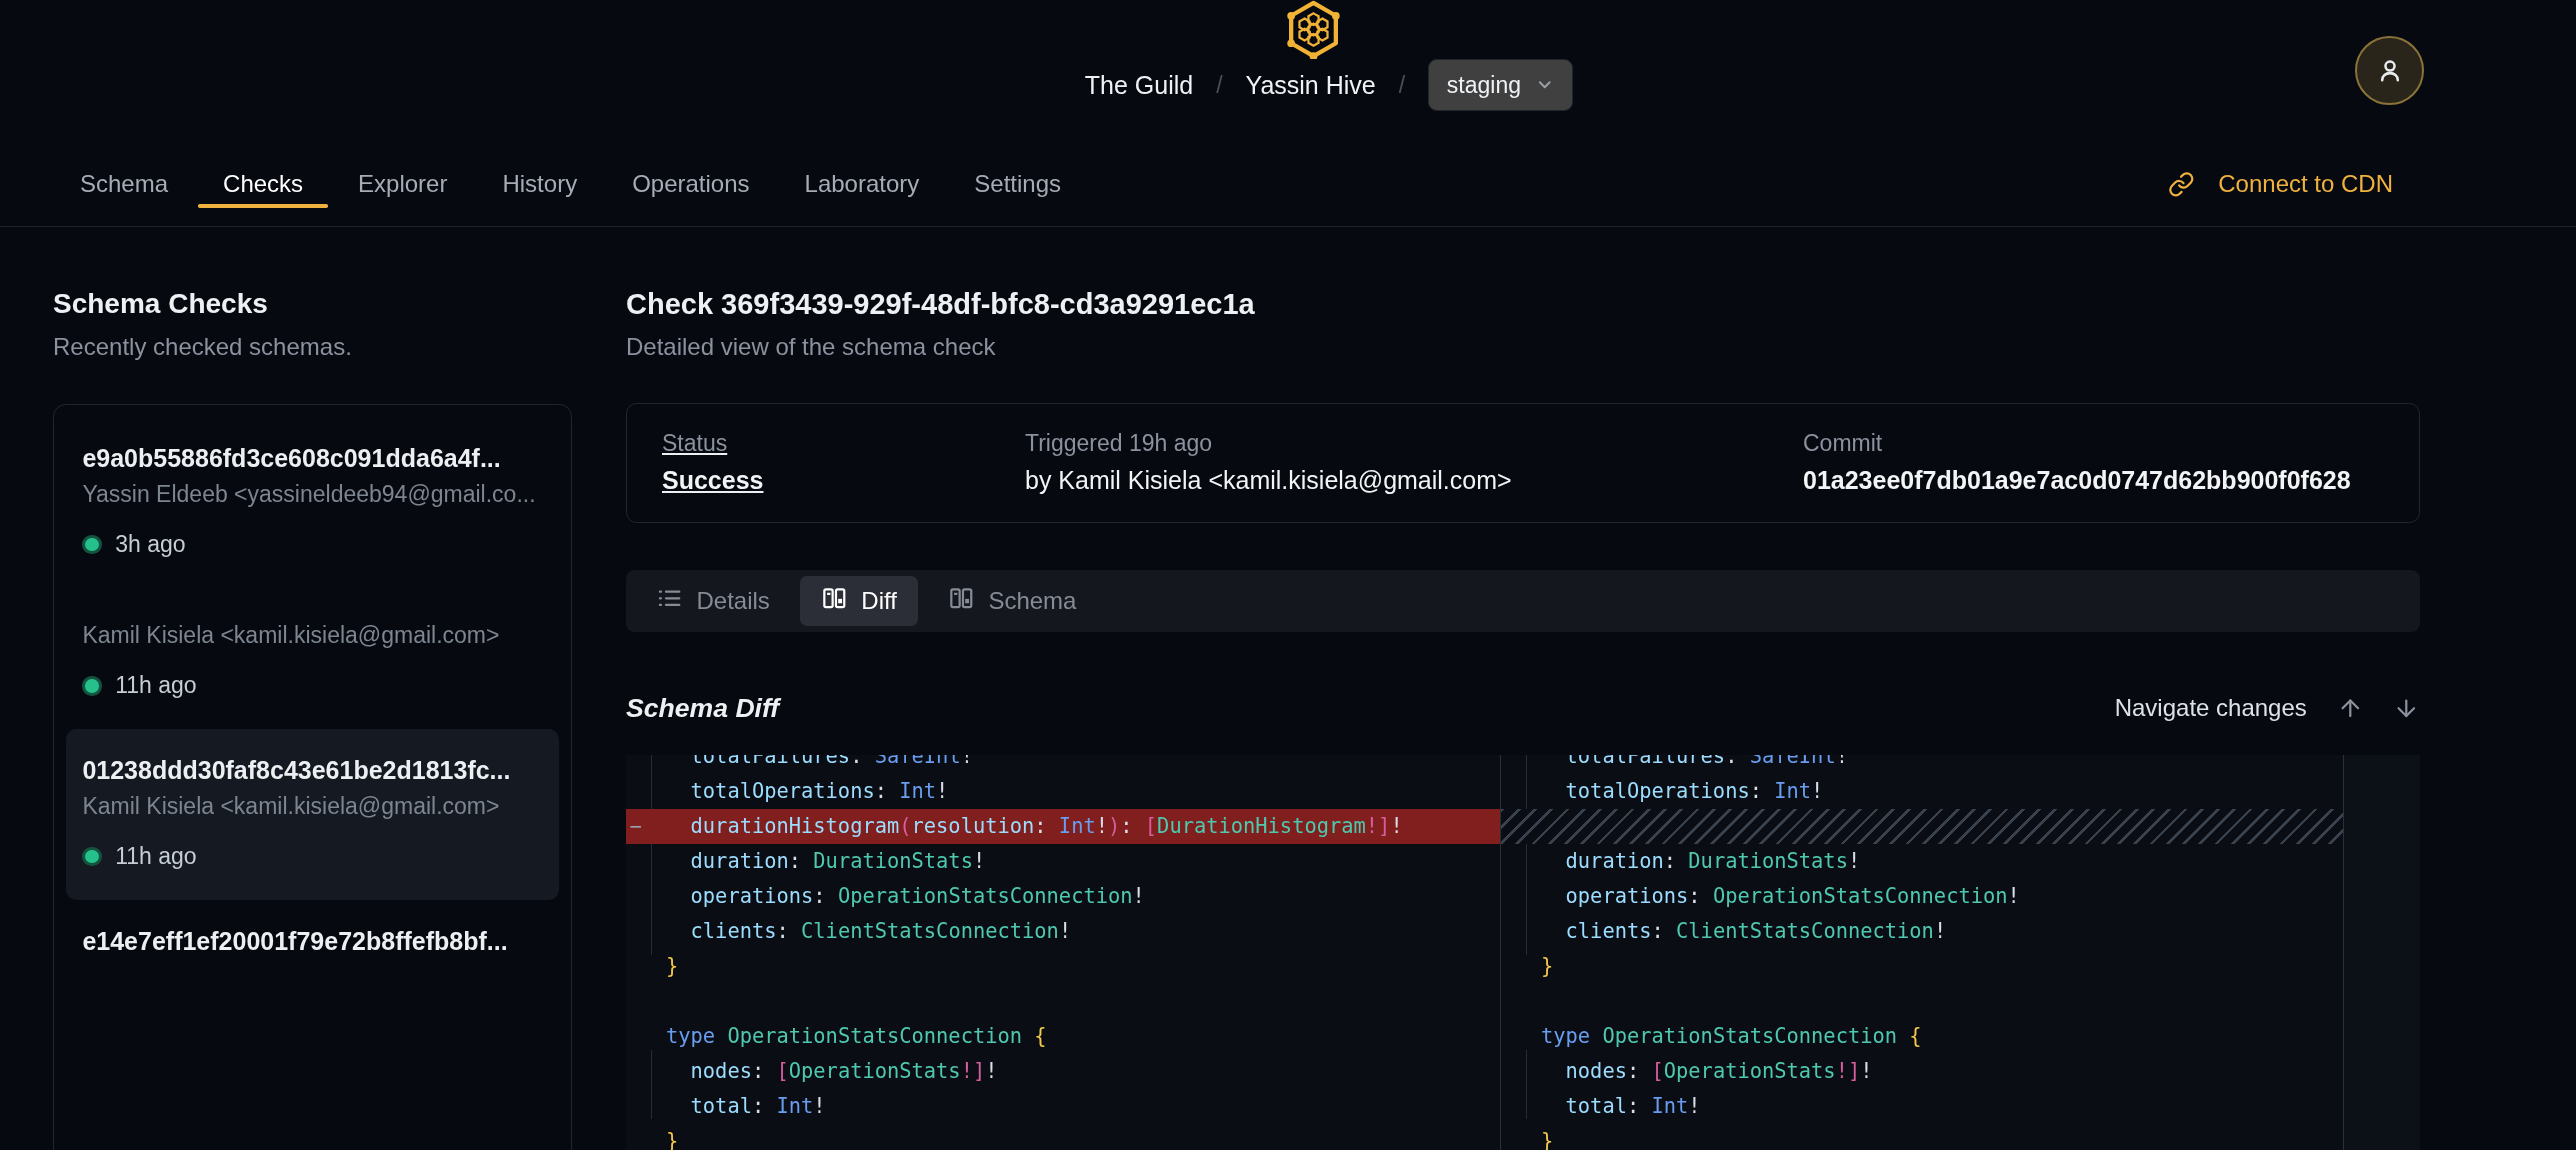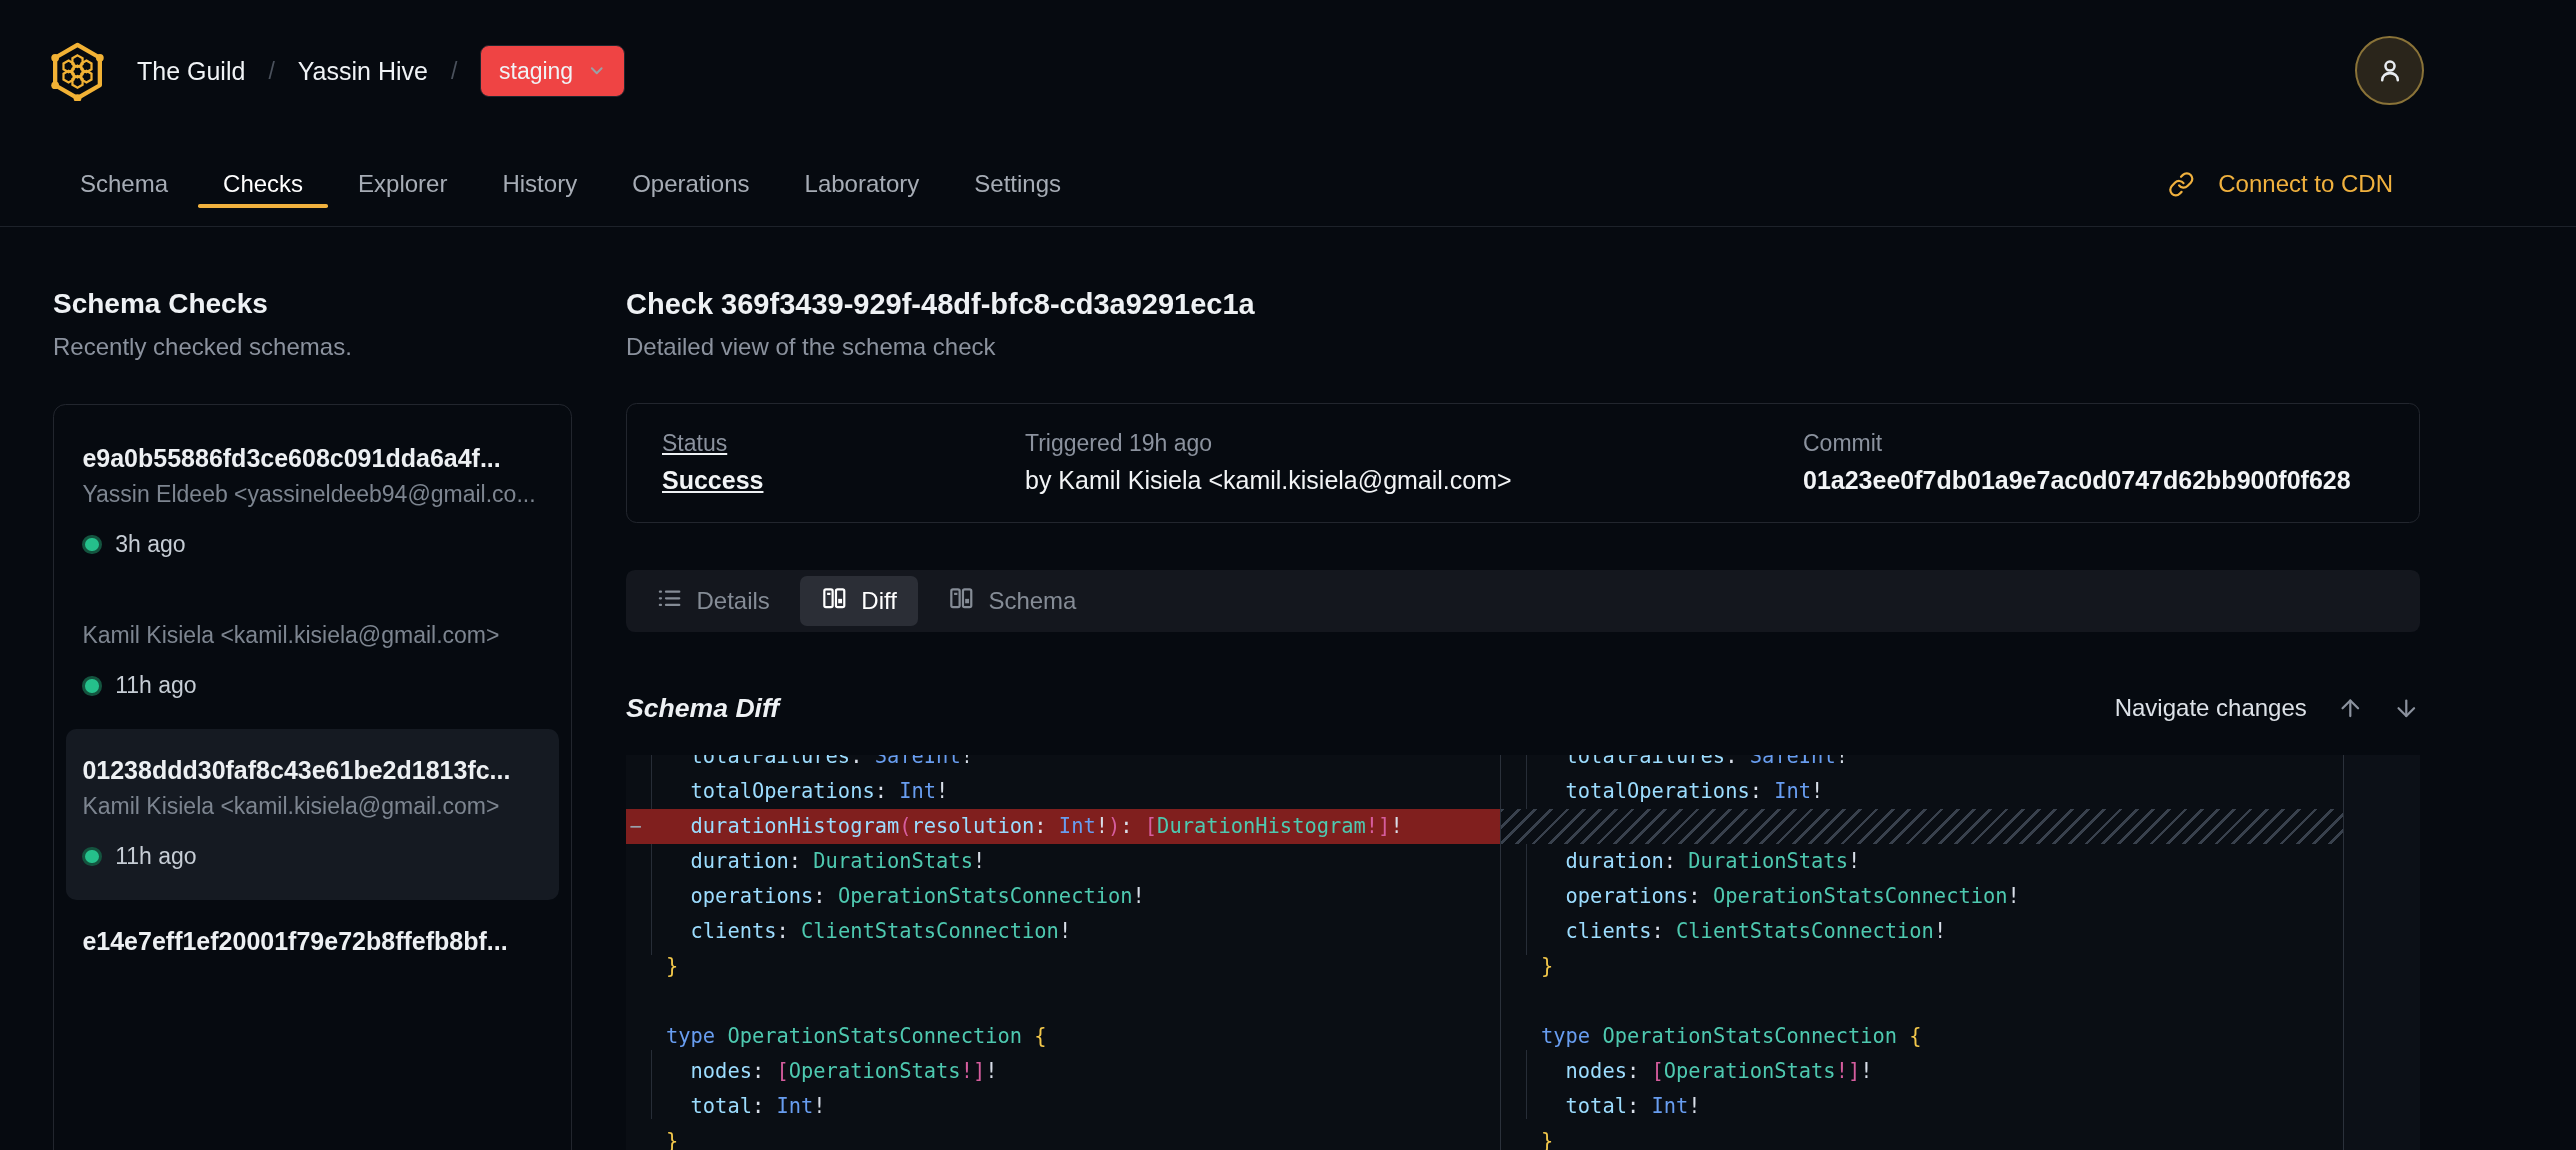--- a/index.html
+++ b/index.html
@@ -4,28 +4,28 @@
 <style>
   * { margin:0; padding:0; box-sizing:border-box; }
   html,body { width:2576px; height:1151px; overflow:hidden; }
   body {
     background:#060a10;
     color:#eef1f4;
     font-family:"Liberation Sans", sans-serif;
     position:relative;
   }
   
-  .topbar { height:142px; display:flex; align-items:center; padding-left:50px; position:relative; }
+  .topbar { height:142px; display:flex; align-items:center; padding-left:50px; position:relative;flex-direction:column; }
   .logo { width:55px; height:59px; flex:none; }
   .crumbs { display:flex; align-items:center; margin-left:32px; gap:23px; font-size:25px; }
   .crumb { color:#f0f3f6; font-weight:500; }
   .crumb-sep { color:#4a515c; font-size:23px; }
   .target-btn {
     display:flex; align-items:center; gap:14px;
-    background:#ef4444; border:0.9px solid #21262e; border-radius:8.9px;
+    background:#404040; border:0.9px solid #21262e; border-radius:8.9px;
     padding:11.5px 17.7px; font-size:23px; color:#f0f3f6; cursor:pointer;
   }
   .avatar {
     position:absolute; right:152px; top:36px; width:69px; height:69px;
     border-radius:50%; background:#2a251b; border:2.7px solid #8a7338;
     display:flex; align-items:center; justify-content:center; cursor:pointer;
   }
   
   .navbar {
     height:85px; display:flex; align-items:center;

